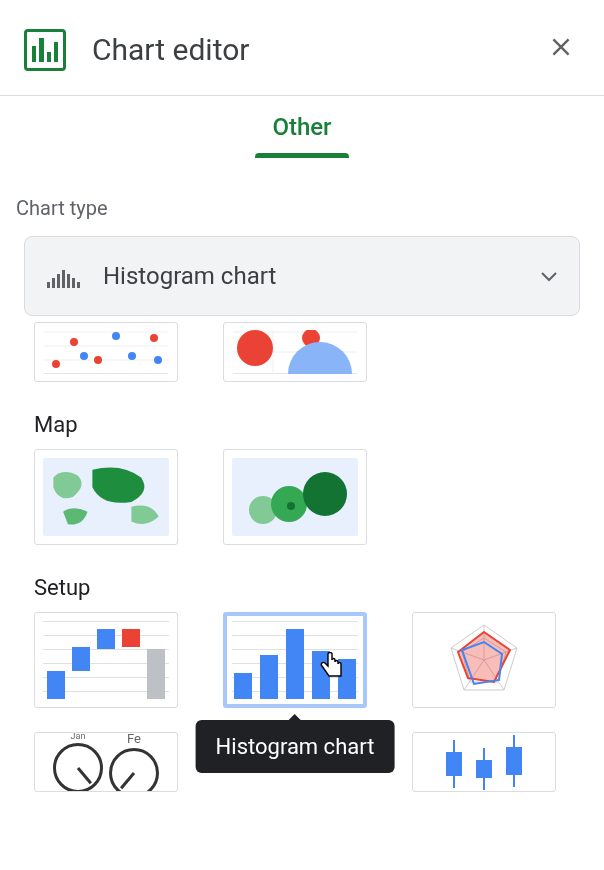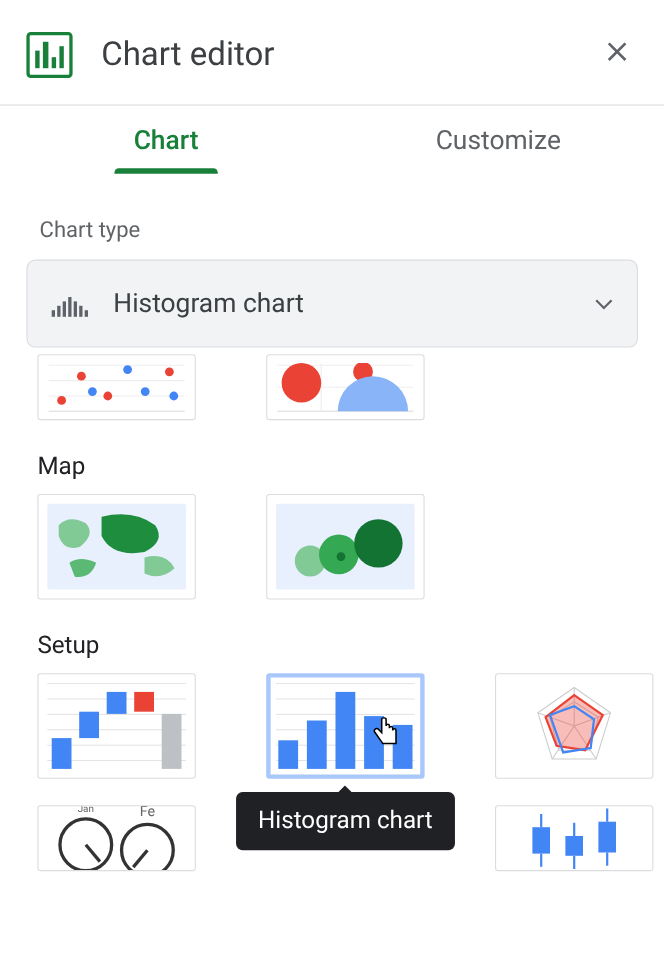--- a/index.html
+++ b/index.html
@@ -54,21 +54,21 @@
     position: absolute;
     bottom: 0;
     width: 94px;
     height: 5px;
     background: #188038;
     border-radius: 4px 4px 0 0;
   }
   .section-label {
     font-size: 20px;
     color: #5f6368;
-    padding: 38px 24px 16px 36px;
+    padding: 38px 24px 16px 16px;
     font-weight: 400;
   }
   .dropdown {
     margin: 0 24px;
     background: #f1f3f4;
     border: 1px solid #dadce0;
     border-radius: 8px;
     display: flex;
     align-items: center;
     height: 80px;
@@ -80,21 +80,21 @@
     display: flex;
     align-items: flex-end;
     gap: 2px;
     height: 24px;
   }
   .dropdown-icon span { background: #5f6368; }
   .stair { width:3px; }
   .dropdown-label { font-size: 24px; color: #3c4043; margin-left: 16px; }
   .dd-caret { margin-left: auto; color: #5f6368; }
   .group-label { font-size: 22px; color: #202124; padding: 30px 4px 12px 34px; font-weight:400; }
-  .thumb-row { display: flex; gap: 64px; padding-left: 34px; }
+  .thumb-row { display: flex; gap: 45px; padding-left: 34px; }
   .thumb {
     width: 144px;
     height: 96px;
     border: 1px solid #dadce0;
     border-radius: 3px;
     padding: 8px;
     background: #fff;
     cursor: pointer;
     display:flex;
     align-items:center;
@@ -165,22 +165,21 @@
   </div>
   <div class="title">Chart editor</div>
   <div class="close">
     <svg width="26" height="26" viewBox="0 0 24 24">
         <path fill="none" stroke="#5f6368" stroke-width="2.2" d="M5 5 L19 19 M19 5 L5 19"></path>
       </svg>
   </div>
 </div>
 
 <div class="tabs">
-  <div class="tab active">Chart</div>
-  <div class="tab">Customize</div>
+  <div class="tab active">Other</div>
 </div>
 
 <div class="section-label">Chart type</div>
 
 <div class="dropdown">
   <div class="dropdown-icon">
     <span class="stair" style="height:6px"></span>
     <span class="stair" style="height:10px"></span>
     <span class="stair" style="height:14px"></span>
     <span class="stair" style="height:18px"></span>

